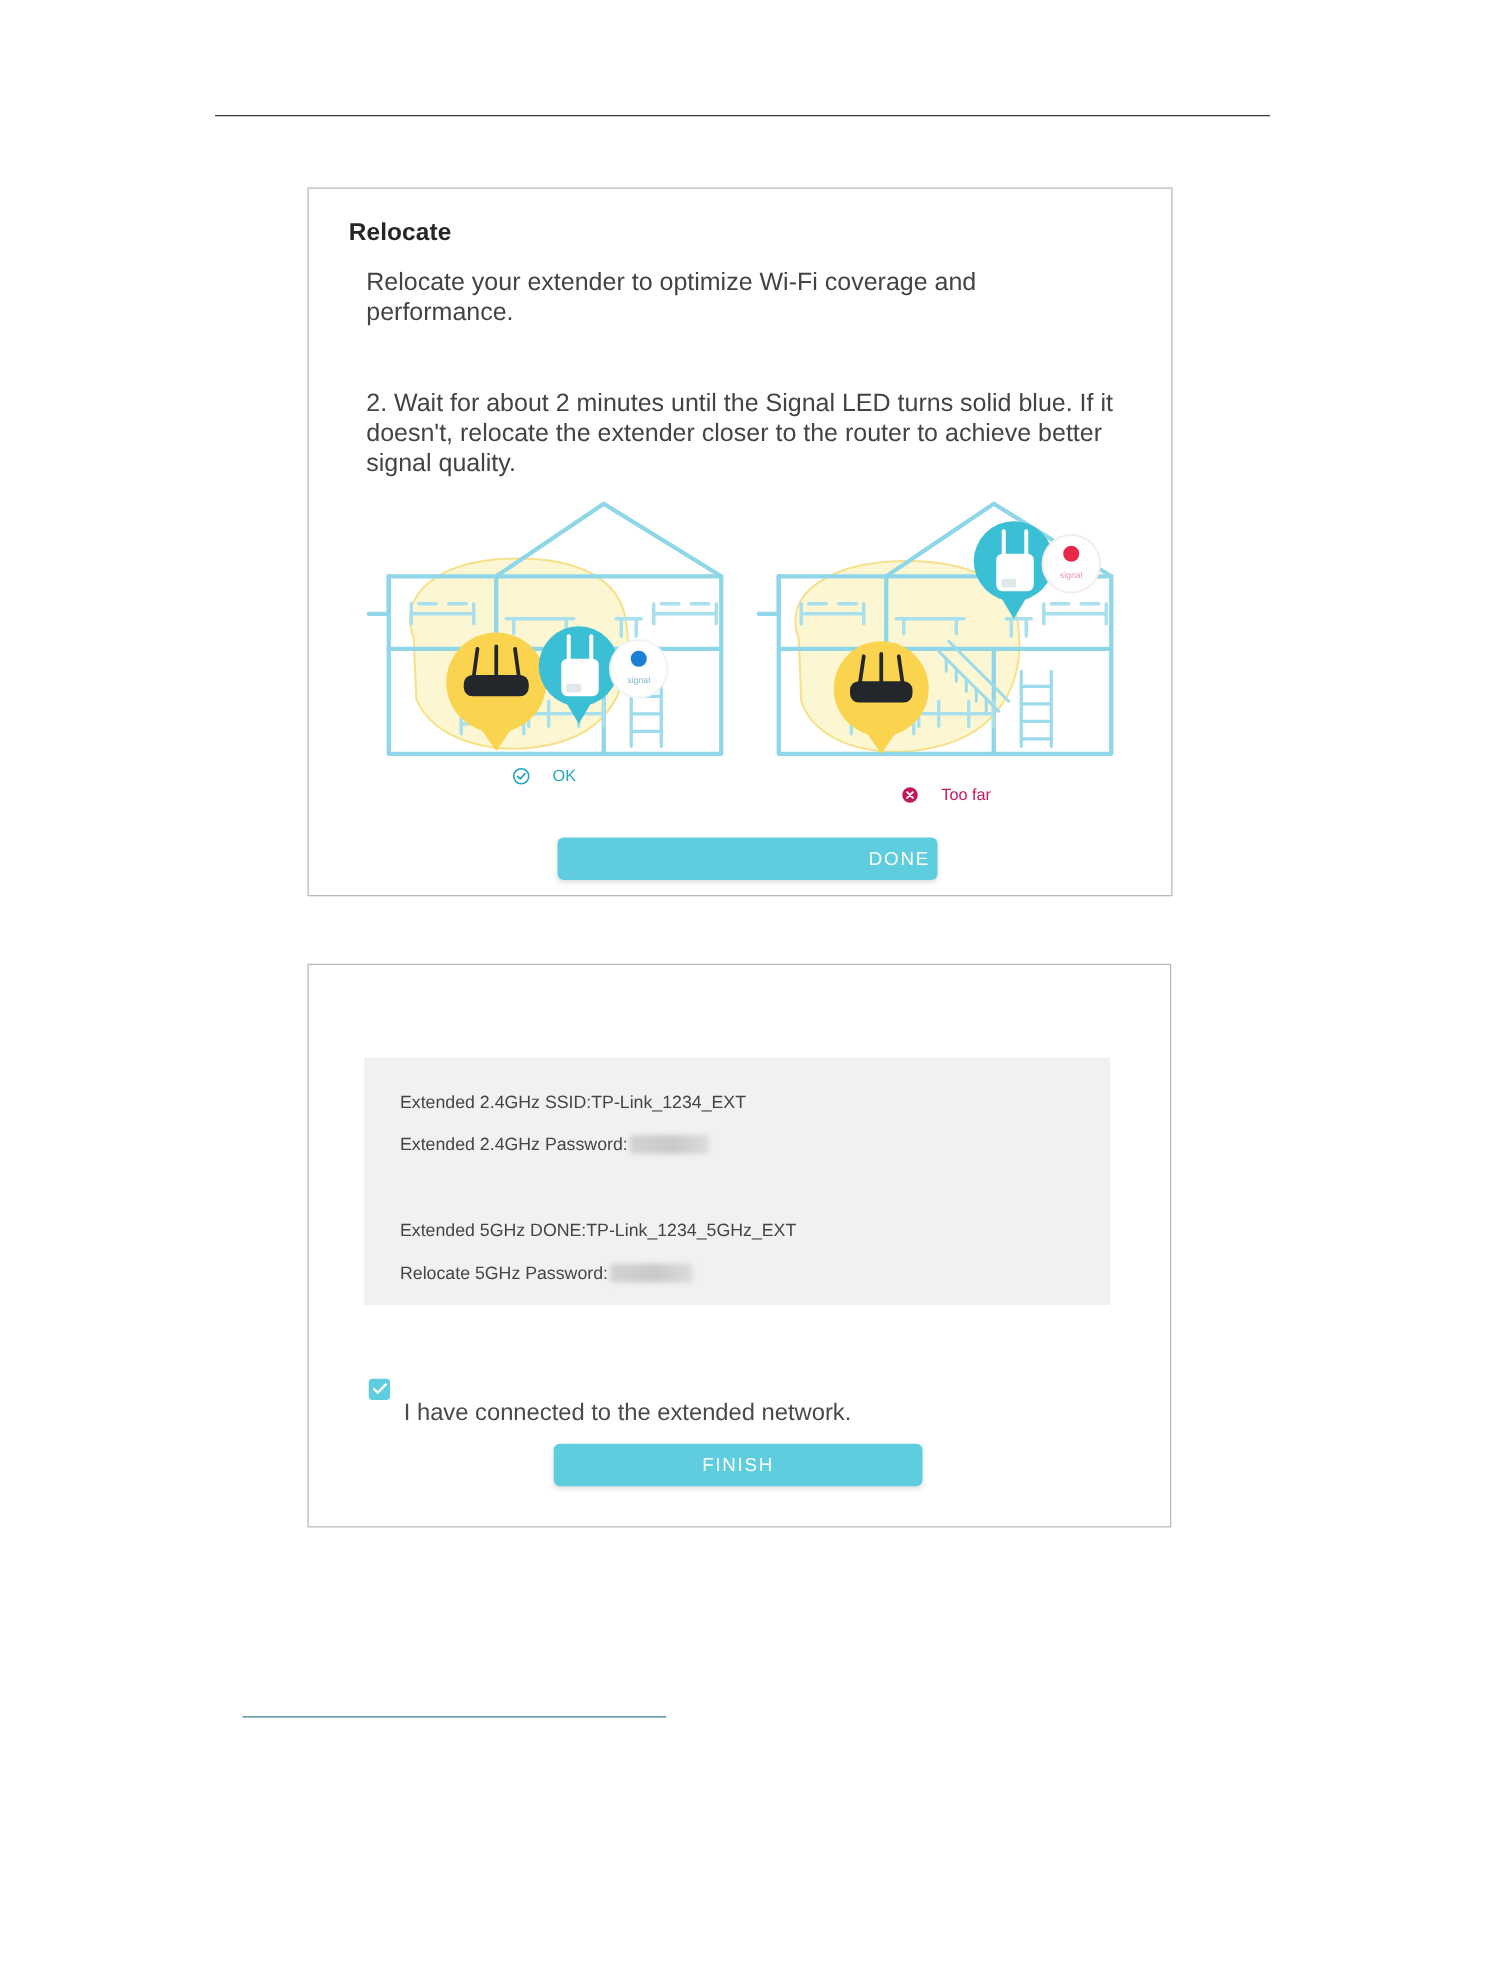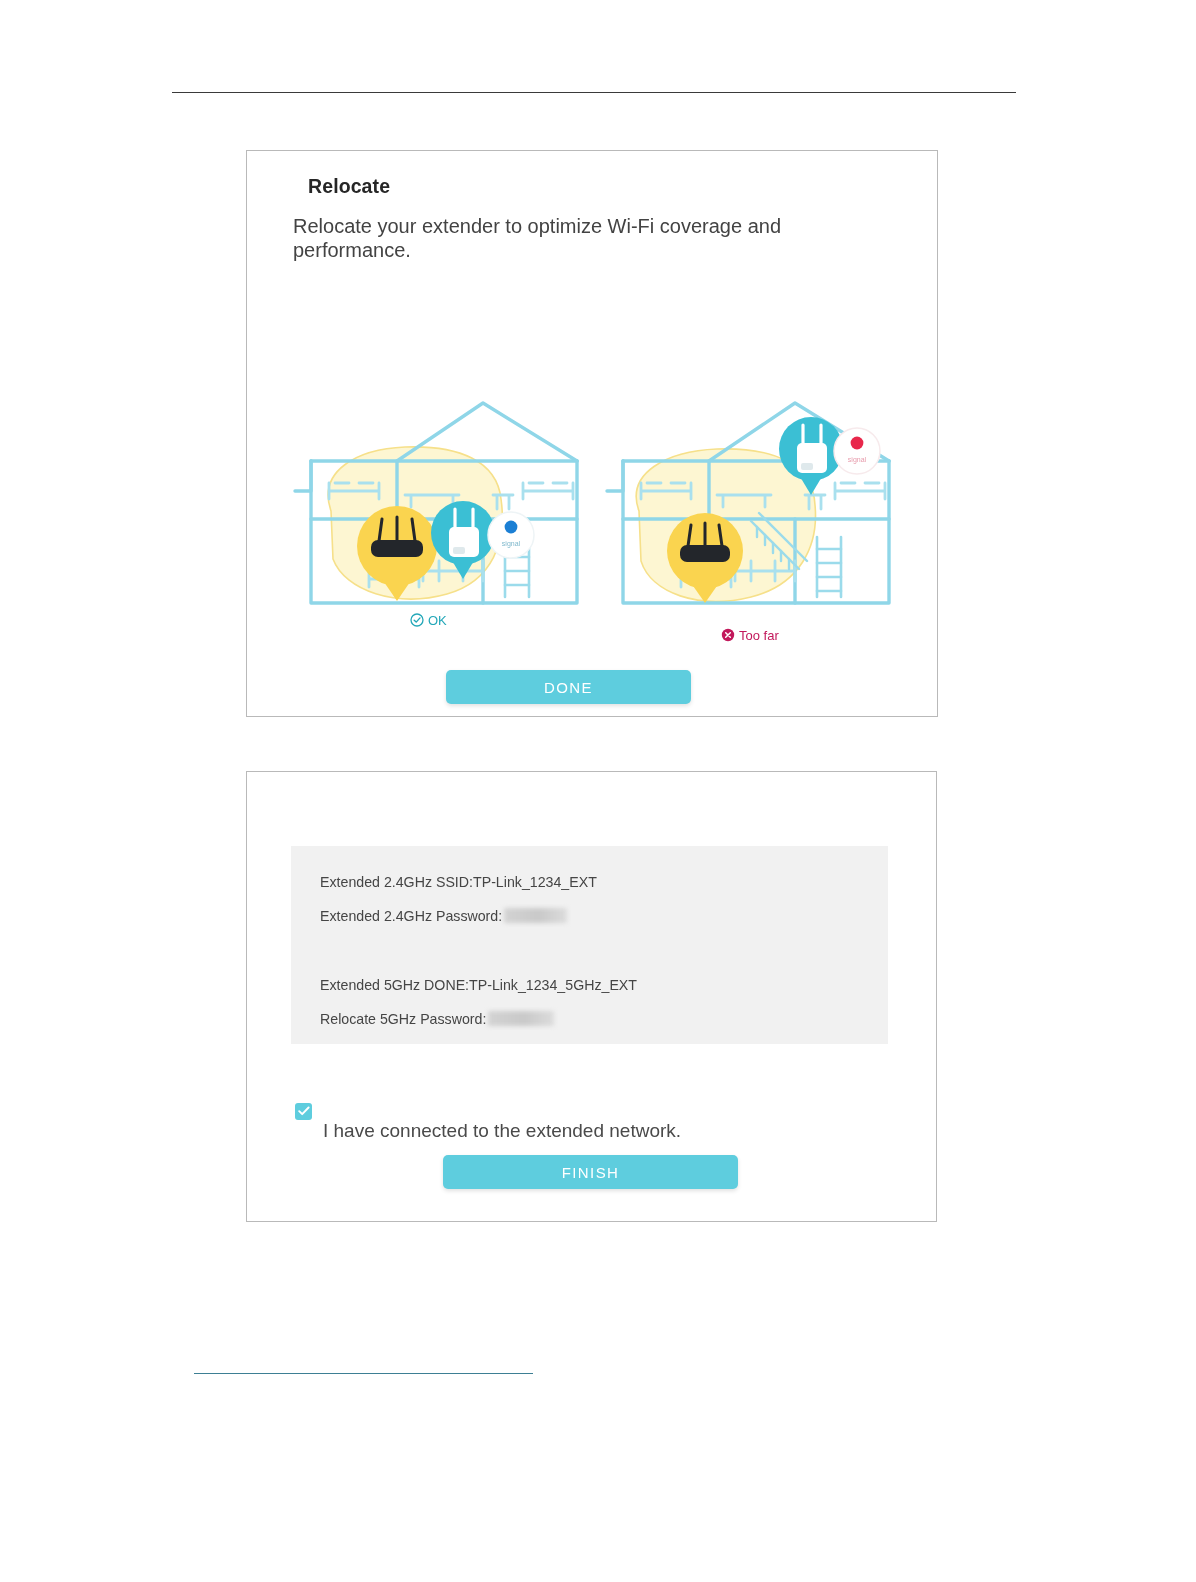--- a/index.html
+++ b/index.html
@@ -28,59 +28,59 @@
   .card {
     position:absolute;
     background:#fff;
     border:1px solid #b9b9b9;
   }
   #card-relocate { left:246px; top:150px; width:692px; height:567px; }
   #card-finish   { left:246px; top:771px; width:691px; height:451px; }
 
   
   .relocate-title {
-    position:absolute; left:61px; top:24px;
+    position:absolute; left:32px; top:24px;
     font-size:19.5px; font-weight:bold; color:#262626;
     letter-spacing:.1px;
   }
   .relocate-p {
     position:absolute; left:46px; width:598px;
     font-size:20px; line-height:24px; color:#434343;
   }
   #rp0 { top:63px; }
   #rp1 { top:99px; }
   #rp2 { top:160px; }
 
   
   .illus { position:absolute; top:240px; width:318px; height:250px; }
   #illus-ok  { left:40px; }
   #illus-far { left:352px; }
   .illus svg { display:block; width:100%; height:100%; }
 
   .verdict {
     position:absolute; top:462px;
-    font-size:13px; display:flex; align-items:flex-start; gap:4px;
+    font-size:13px; display:flex; align-items:center; gap:18px;
     white-space:nowrap;
   }
   #verdict-ok  { left:163px; color:#23a7b8; }
   #verdict-far { left:474px; color:#c2185b;margin-top:15px; }
   .verdict svg { display:block; }
 
   
   .btn {
     position:absolute;
     border:none; border-radius:5px;
     background:#5ecdde;
     color:#ffffff;
     font-family:"Liberation Sans", sans-serif;
     font-size:15px; letter-spacing:1.4px;
     cursor:pointer;
     box-shadow:0 2px 4px rgba(0,0,0,.12);
   }
-  #btn-done   { left:199px; top:519px; width:245px; height:34px; }
+  #btn-done   { left:199px; top:519px; width:304px; height:34px;text-align:right; }
   #btn-finish { left:196px; top:383px; width:295px; height:34px; }
 
   
   .finish-head {
     position:absolute; left:0; top:27px; width:100%;
     text-align:center; font-size:17.5px; color:#3d3d3d;
   }
   .finish-head b { font-weight:bold; color:#2f2f2f; }
 
   .info-box {
@@ -120,20 +120,21 @@
 </head>
 <body>
 
 <div class="page-rule"></div>
 
 <div class="card" id="card-relocate">
 
   <div class="relocate-title">Relocate</div>
 
   <div class="relocate-p" id="rp0">Relocate your extender to optimize Wi-Fi coverage and performance.</div>
+  <div class="relocate-p" id="rp2">2. Wait for about 2 minutes until the Signal LED turns solid blue. If it doesn't, relocate the extender closer to the router to achieve better signal quality.</div>
 
   <div class="illus" id="illus-ok">
     <svg viewBox="0 0 318 250" xmlns="http://www.w3.org/2000/svg">
 
       <path d="M44 120 C30 80 70 58 118 56 C172 54 210 70 214 108 C220 150 206 190 160 203 C110 217 58 200 46 168 Z" fill="#fdf6d2" stroke="#f6e08a" stroke-width="1.6"></path>
 
       <g fill="none" stroke="#8fd6e8" stroke-width="3.4" stroke-linejoin="round" stroke-linecap="round">
         <path d="M110 70 L196 12 L290 70"></path>
         <path d="M24 70 L290 70"></path>
         <path d="M24 70 L24 212 L290 212 L290 70"></path>

